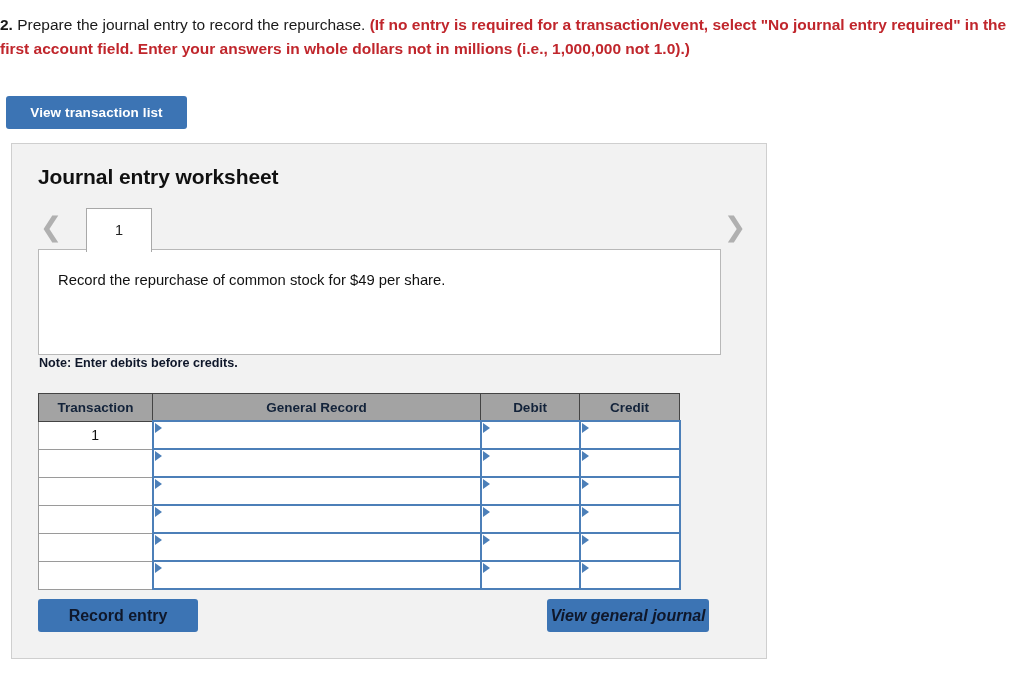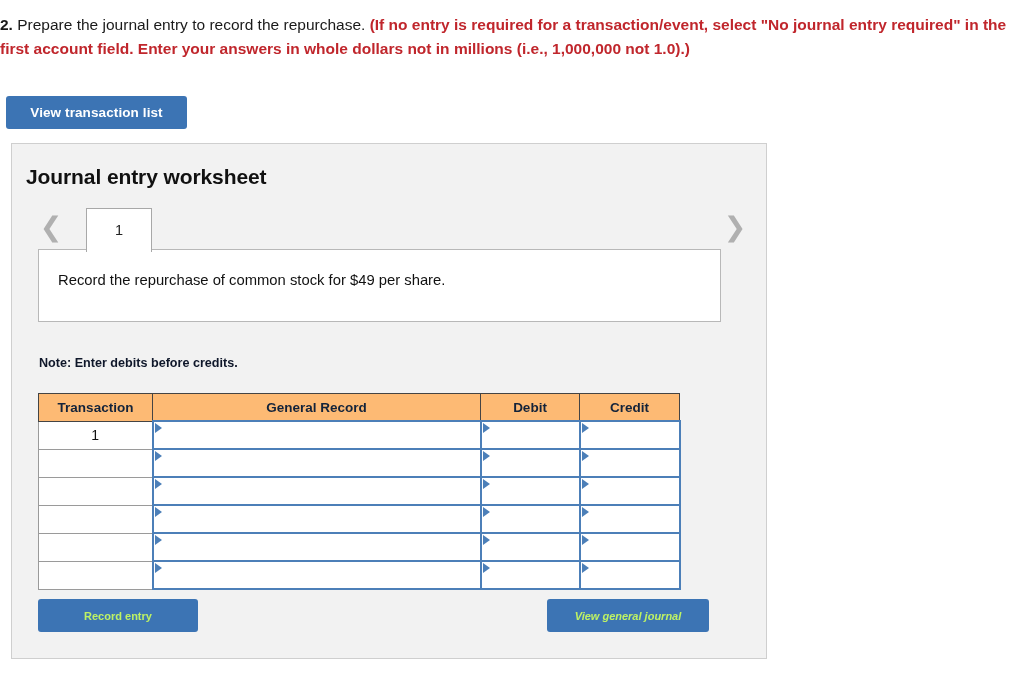--- a/index.html
+++ b/index.html
@@ -63,21 +63,21 @@
     top: 143px;
     width: 756px;
     height: 516px;
     background: #f2f2f2;
     border: 1px solid #cfcfcf;
     box-sizing: border-box;
   }
 
   #worksheet-title {
     position: absolute;
-    left: 14px;
+    left: 26px;
     top: 21px;
     font-size: 21px;
     font-weight: bold;
     letter-spacing: -0.1px;
     color: #111111;
   }
 
   
   #tab-strip {
     position: absolute;
@@ -120,21 +120,21 @@
     cursor: pointer;
     z-index: 3;
   }
 
   
   #scenario-box {
     position: absolute;
     left: 26px;
     top: 105px;
     width: 683px;
-    height: 73px;
+    height: 106px;
     background: #ffffff;
     border: 1px solid #b8b8b8;
     box-sizing: border-box;
   }
   #scenario-text {
     position: absolute;
     left: 19px;
     top: 22px;
     font-size: 14.8px;
     color: #111111;
@@ -158,21 +158,21 @@
     width: 641px;
     border-collapse: collapse;
     table-layout: fixed;
   }
   #journal-table col.c-transaction { width: 114px; }
   #journal-table col.c-journal     { width: 328px; }
   #journal-table col.c-debit       { width: 99px; }
   #journal-table col.c-credit      { width: 100px; }
 
   #journal-table th {
-    background: #fdba74;
+    background: #a3a3a3;
     border: 1px solid #444444;
     height: 26px;
     font-size: 13.5px;
     font-weight: bold;
     color: #13233a;
     text-align: center;
     padding: 0;
   }
 
   #journal-table td {
@@ -213,25 +213,25 @@
     padding: 0 4px 0 12px;
     box-sizing: border-box;
     color: #111111;
   }
 
   
   .action-button {
     position: absolute;
     height: 33px;
     background: #3c74b4;
-    color: #bef264;
+    color: #0f172a;
     border: none;
     border-radius: 3px;
     font-family: "Liberation Sans", sans-serif;
-    font-size: 11px;
+    font-size: 16px;
     font-weight: bold;
     cursor: pointer;
     padding: 0;
   }
   #record-entry-button      { left: 26px;  top: 455px; width: 160px; }
   #clear-entry-button       { left: 230px; top: 455px; width: 159px; }
   #view-general-journal-btn { left: 535px; top: 455px; width: 162px; font-style: italic; }
 </style>
 </head>
 <body>

